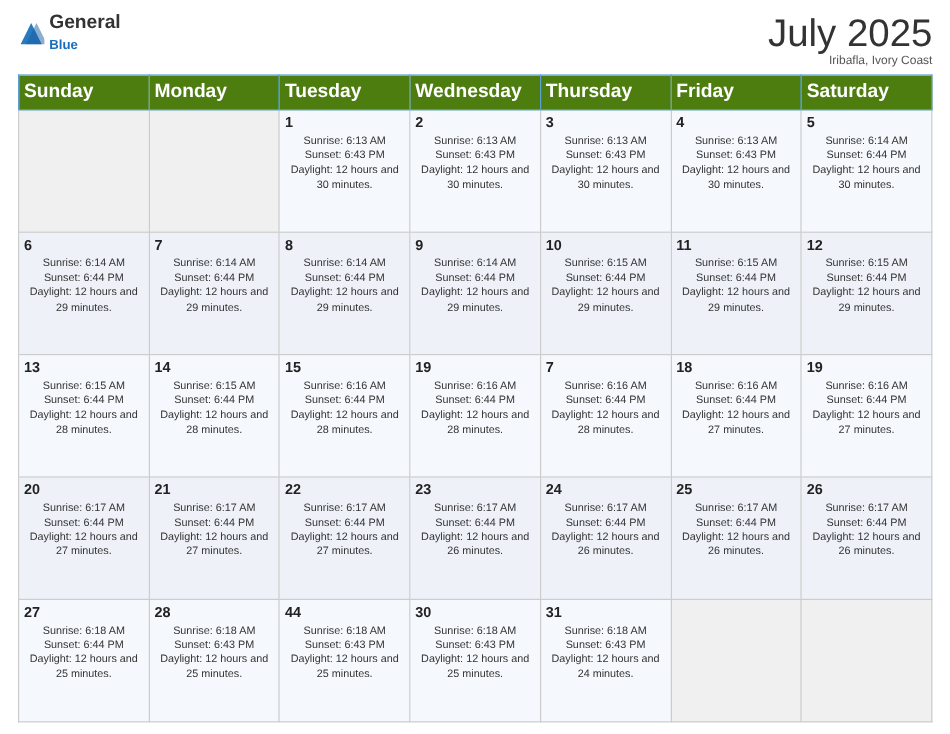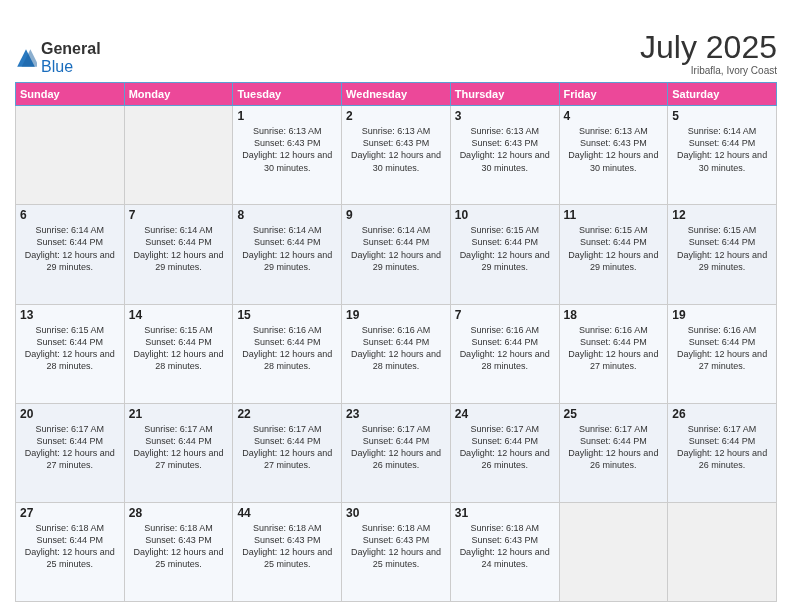--- a/index.html
+++ b/index.html
@@ -13,38 +13,37 @@
     .page {
       width: 792px;
       height: 612px;
       padding: 10px 15px;
       display: flex;
       flex-direction: column;
     }
     .header {
       display: flex;
       justify-content: space-between;
-      align-items: flex-end;
+      align-items: flex-start;
       margin-bottom: 6px;
-      margin-top: 20px;
     }
     .logo {
       display: flex;
       align-items: center;
       gap: 4px;
     }
     .logo-text-general {
       font-size: 16px;
       font-weight: bold;
       color: #333;
       line-height: 1;
     }
     .logo-text-blue {
-      font-size: 16px;
-      font-weight: normal;
+      font-size: 11px;
+      font-weight: bold;
       color: #1a6dbd;
       line-height: 1;
     }
     .logo-icon {
       width: 22px;
       height: 22px;
     }
     .title-section {
       text-align: right;
     }
@@ -58,23 +57,23 @@
       font-size: 10px;
       color: #555;
     }
     .calendar-table {
       width: 100%;
       border-collapse: collapse;
       flex: 1;
       table-layout: fixed;
     }
     .calendar-table thead tr th {
-      background-color: #ec4899;
+      background-color: #4d7c0f;
       color: #fff;
-      font-size: 11px;
+      font-size: 16px;
       font-weight: bold;
       padding: 5px 4px;
       border: 1px solid #5a9fd4;
       text-align: left;
     }
     .calendar-table tbody tr td {
       border: 1px solid #ccc;
       vertical-align: top;
       padding: 3px 4px;
       font-size: 9.5px;

